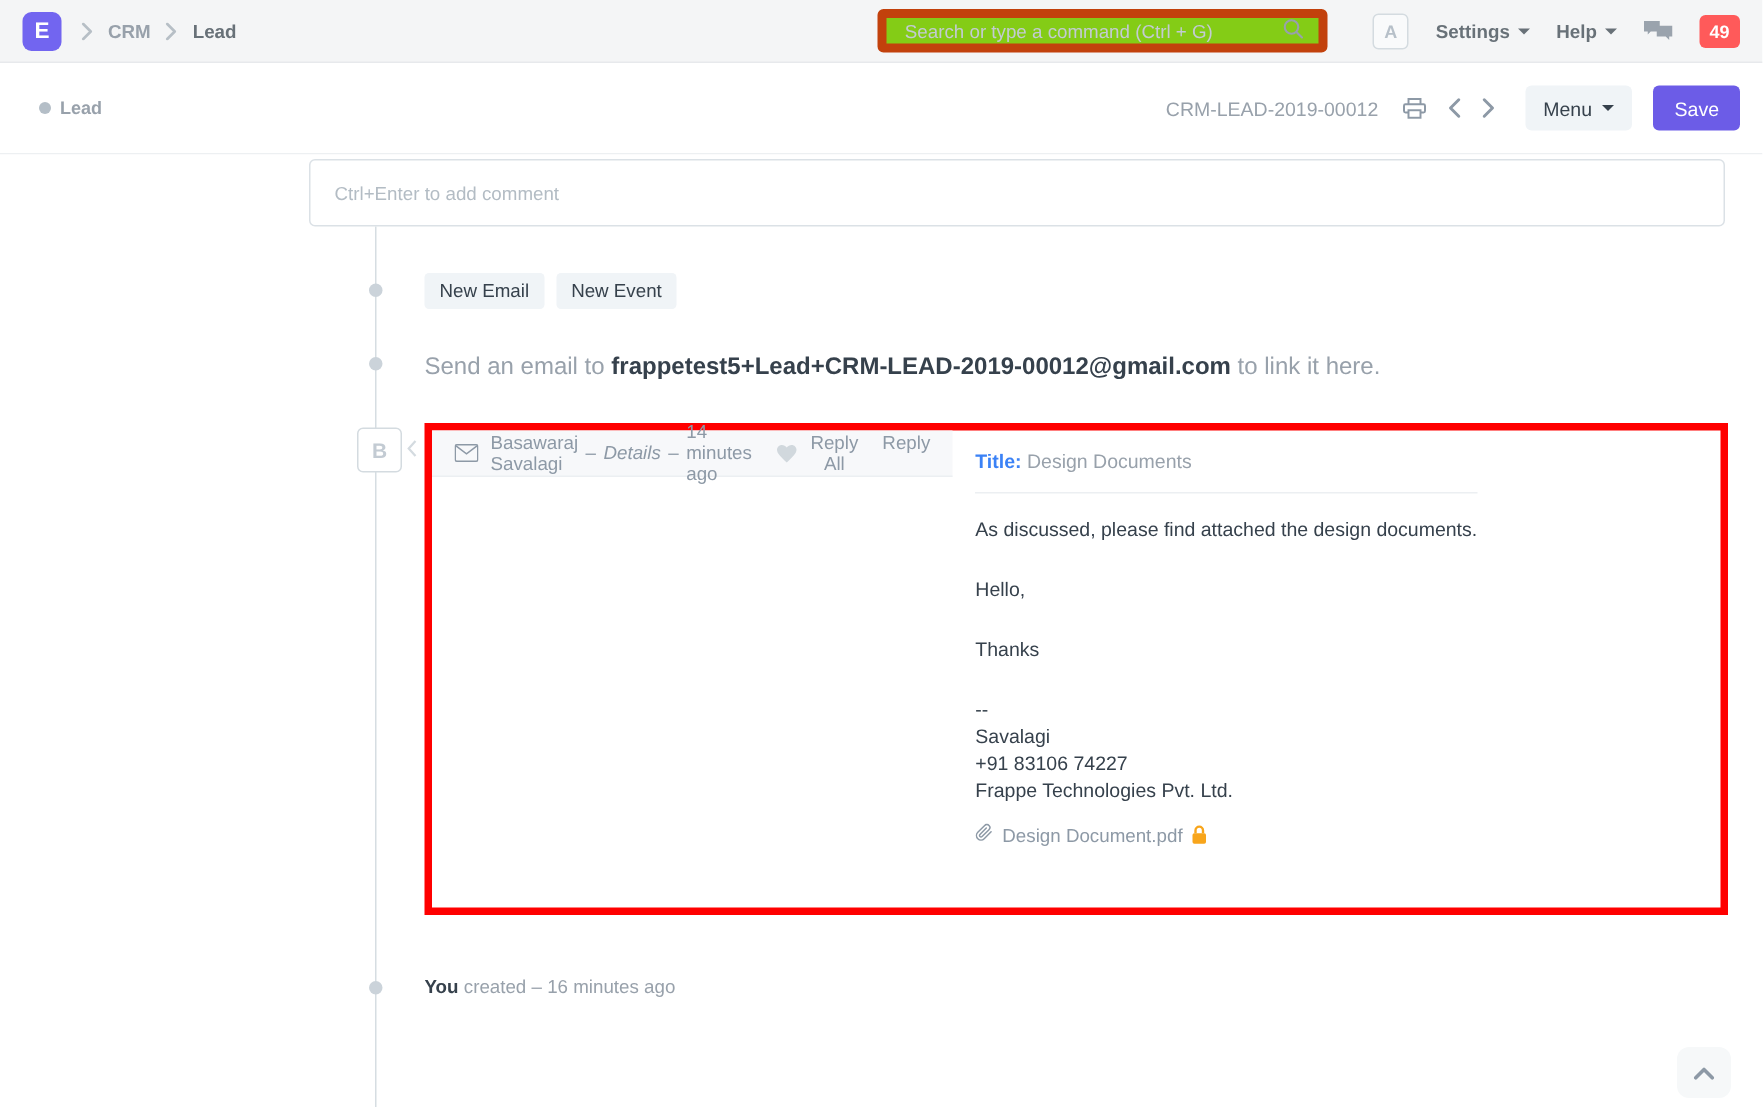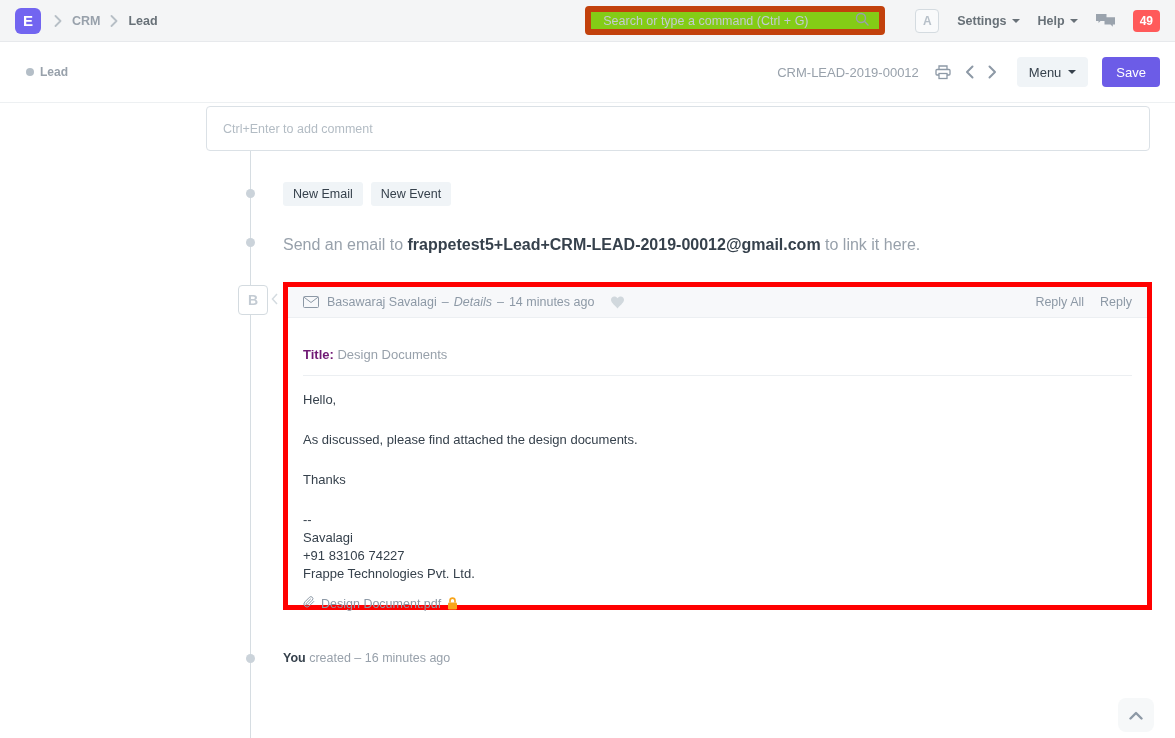--- a/index.html
+++ b/index.html
@@ -68,32 +68,32 @@
   .tl-hint { position:absolute; left:283px; top:133px; color:#98a1ab; font-size:16px; }
   .tl-hint b { color:#36414c; }
 
   .b-avatar { position:absolute; left:238px; top:182px; width:30px; height:30px;
     border:1px solid #d4dbe0; border-radius:4px; background:#fff; color:#c3cbd3;
     font-size:14px; font-weight:bold; display:flex; align-items:center; justify-content:center; }
   .pointer { position:absolute; left:271px; top:190px; display:flex; }
 
   .highlight-box { position:absolute; left:283px; top:179px; width:869px; height:328px;
     border:5px solid #ff0000; background:#fff; }
-  .email-card { width:100%; height:100%; display:flex; flex-direction:column;gap:16px; }
+  .email-card { width:100%; height:100%; display:flex; flex-direction:row; }
   .email-head { height:31px; flex:0 0 31px; background:#f7f8fa; border-bottom:1px solid #eceff2;
     display:flex; align-items:center; padding:0 15px; color:#8d99a6; font-size:12.5px; gap:8px; }
   .mail-icon { color:#8d99a6; display:flex; }
   .email-meta { display:flex; gap:5px; align-items:center; }
   .details-link { cursor:pointer;font-style:italic; }
   .heart { color:#d1d8dd; display:flex; margin-left:8px; cursor:pointer; }
   .reply-links { margin-left:auto; display:flex; gap:16px;text-align:center; }
   .reply-links span { cursor:pointer; color:#8d99a6; }
   .email-body { padding:13px 15px; font-size:13px; color:#36414c; }
   .title-row { font-size:13px; }
-  .title-row b { color:#701a75; }
+  .title-row b { color:#3b82f6; }
   .title-row .t-val { color:#98a1ab; }
   .email-divider { border:none; border-top:1px solid #eceff2; margin:13px 0 15px; }
   .email-body p { margin:0 0 22px; line-height:18px; }
   .sig div { line-height:18px; }
   .attach-row { margin-top:13px; display:flex; align-items:center; gap:6px;
     color:#8d99a6; font-size:12.5px; }
   .attach-name { cursor:pointer; }
   .lock { display:flex; cursor:pointer; }
 
   .created-row { position:absolute; left:283px; top:548px; font-size:12.5px; color:#98a1ab; }
@@ -249,22 +249,22 @@
         </span>
       </div>
 
       <div class="email-body">
         <div class="title-row">
           <b>Title:</b>
           <span class="t-val">Design Documents</span>
         </div>
         <hr class="email-divider">
 
+        <p>As discussed, please find attached the design documents.</p>
         <p>Hello,</p>
-        <p>As discussed, please find attached the design documents.</p>
         <p>Thanks</p>
 
         <div class="sig">
           <div>--</div>
           <div>Savalagi</div>
           <div>+91 83106 74227</div>
           <div>Frappe Technologies Pvt. Ltd.</div>
         </div>
 
         <div class="attach-row">

